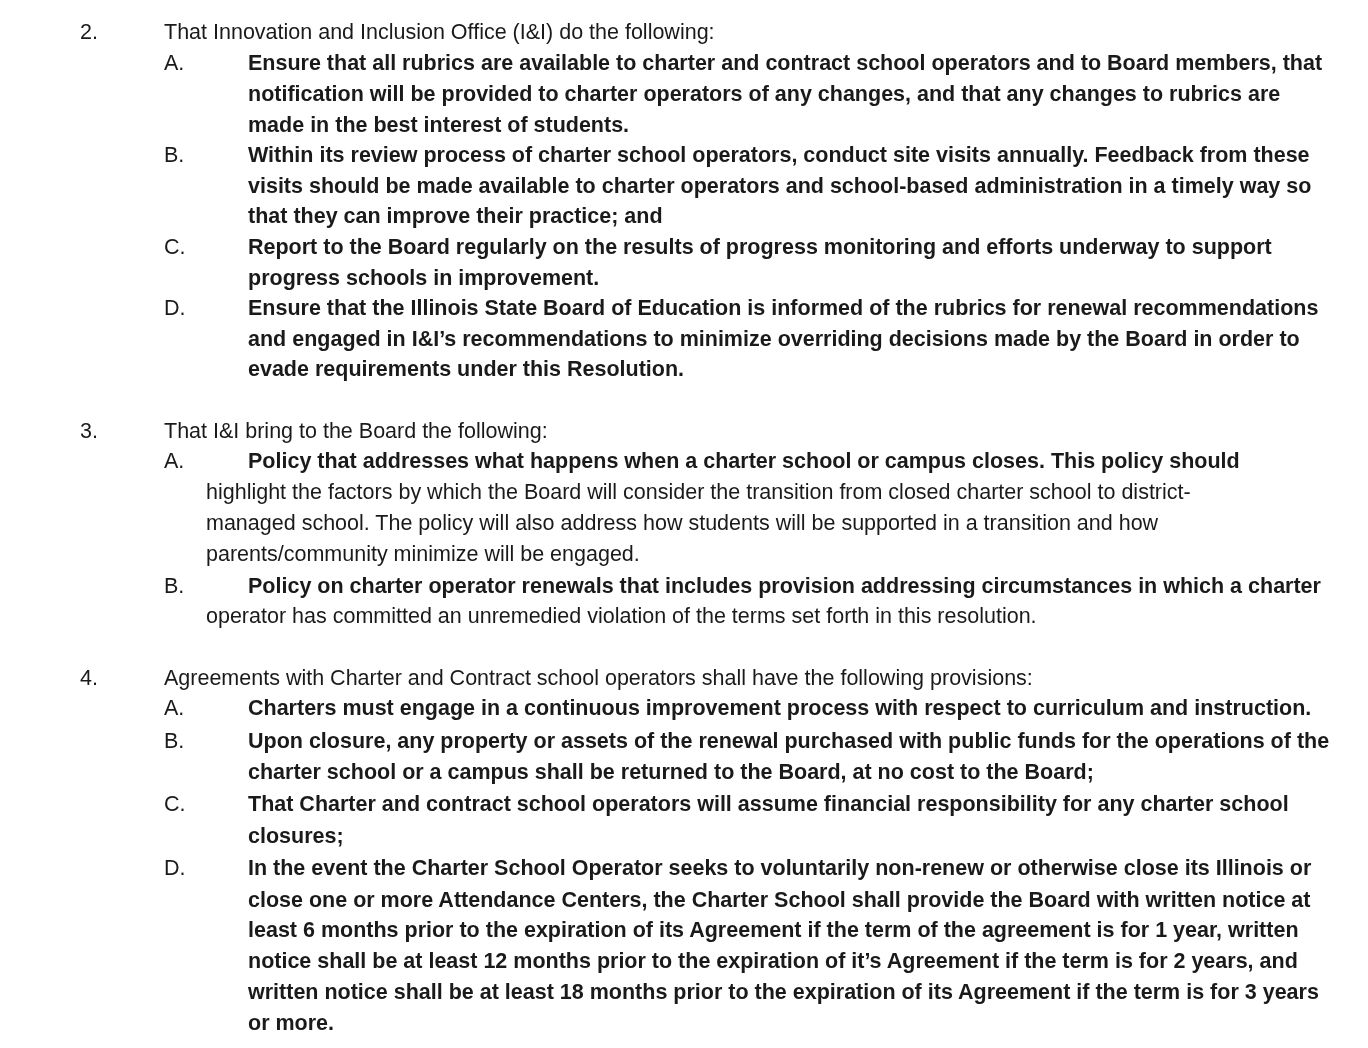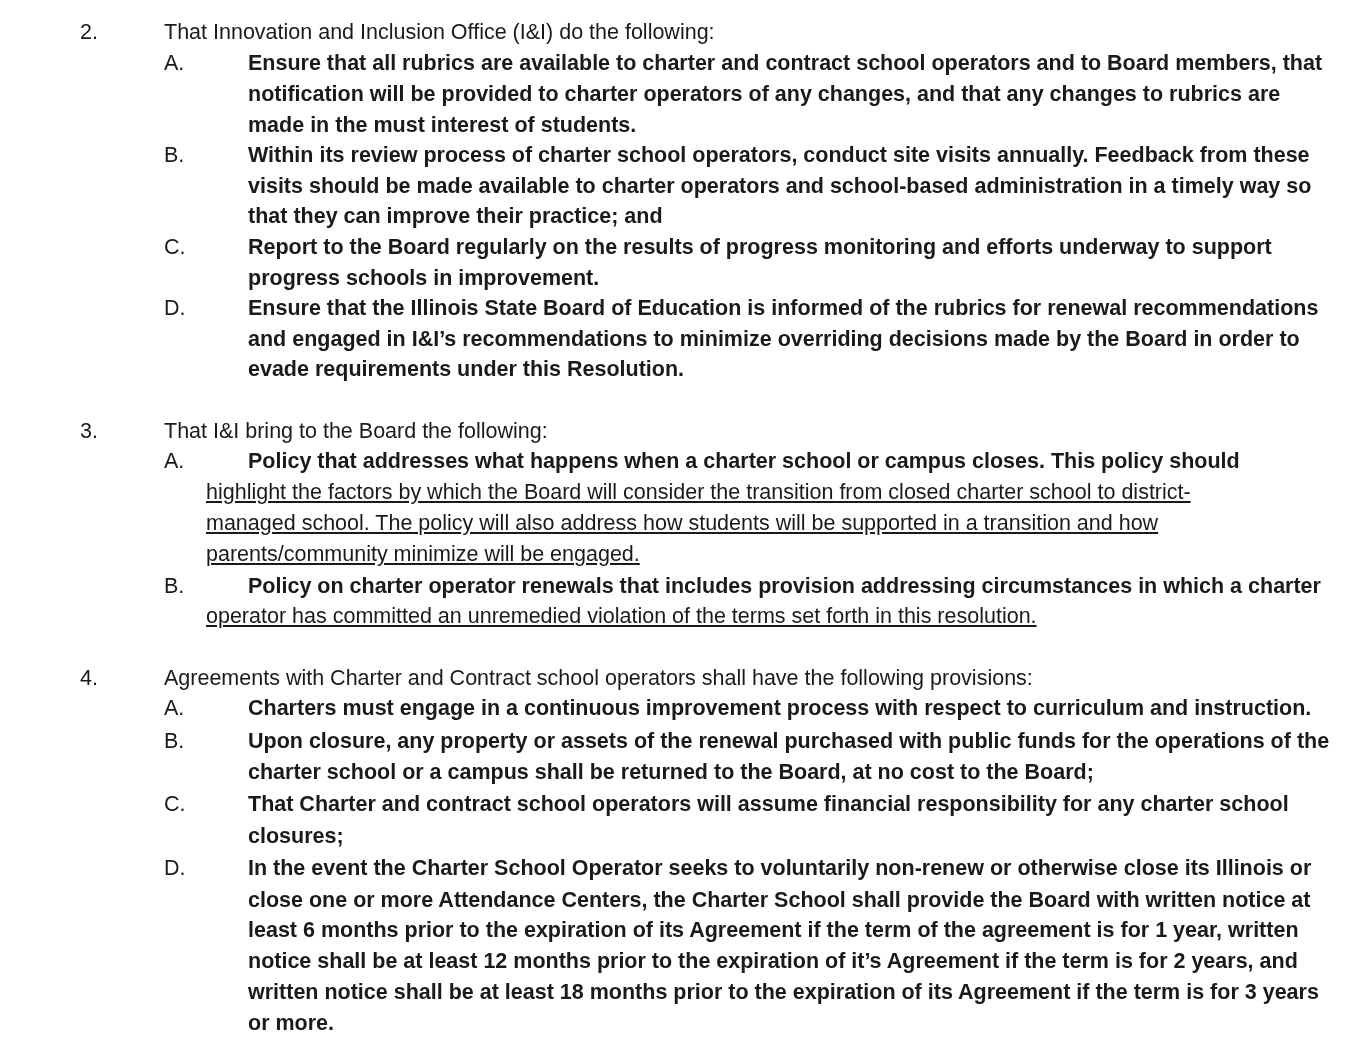--- a/index.html
+++ b/index.html
@@ -18,35 +18,35 @@
     }
     .line {
       position: absolute;
       white-space: nowrap;
       line-height: 26px;
     }
     .num { left: 80px; }
     .head { left: 164px; }
     .letter { left: 164px; }
     .body { left: 248px; font-weight: bold; }
-    .hang { left: 206px; text-decoration: underline; }
+    .hang { left: 206px; }
   </style>
 </head>
 <body>
 
 <div>
 
   <div>
     <span class="line num" style="top:19px">2.</span>
     <span class="line head" style="top:19px">That Innovation and Inclusion Office (I&amp;I) do the following:</span>
 
     <span class="line letter" style="top:50px">A.</span>
     <span class="line body" style="top:50px">Ensure that all rubrics are available to charter and contract school operators and to Board members, that</span>
     <span class="line body" style="top:81px">notification will be provided to charter operators of any changes, and that any changes to rubrics are</span>
-    <span class="line body" style="top:112px">made in the must interest of students.</span>
+    <span class="line body" style="top:112px">made in the best interest of students.</span>
 
     <span class="line letter" style="top:142px">B.</span>
     <span class="line body" style="top:142px">Within its review process of charter school operators, conduct site visits annually. Feedback from these</span>
     <span class="line body" style="top:173px">visits should be made available to charter operators and school-based administration in a timely way so</span>
     <span class="line body" style="top:203px">that they can improve their practice; and</span>
 
     <span class="line letter" style="top:234px">C.</span>
     <span class="line body" style="top:234px">Report to the Board regularly on the results of progress monitoring and efforts underway to support</span>
     <span class="line body" style="top:265px">progress schools in improvement.</span>
 

